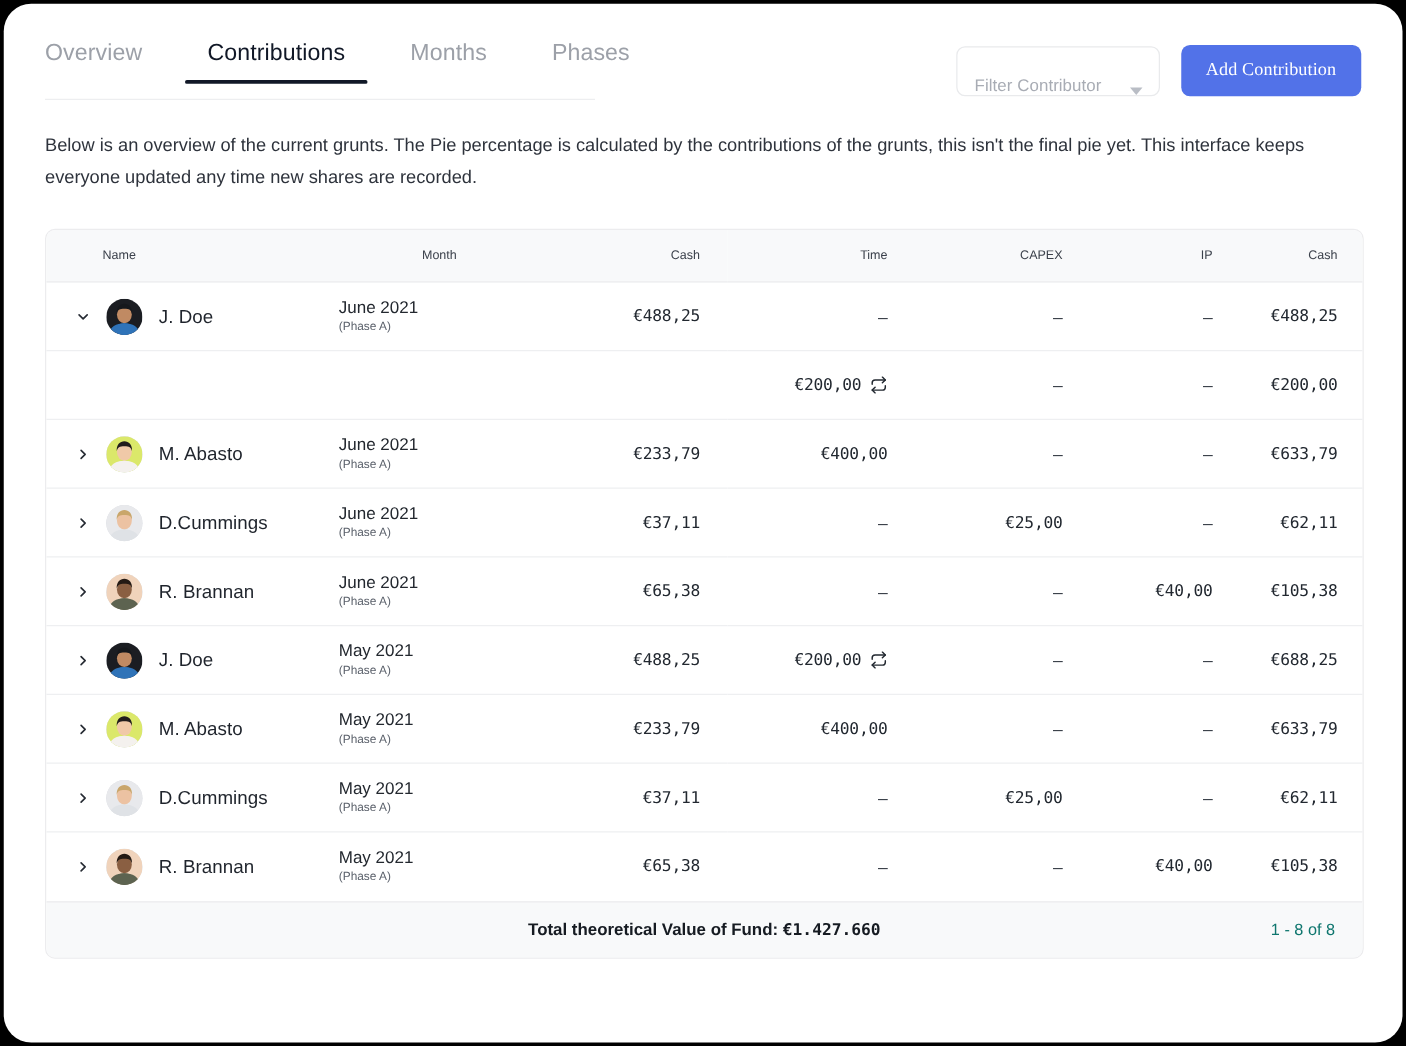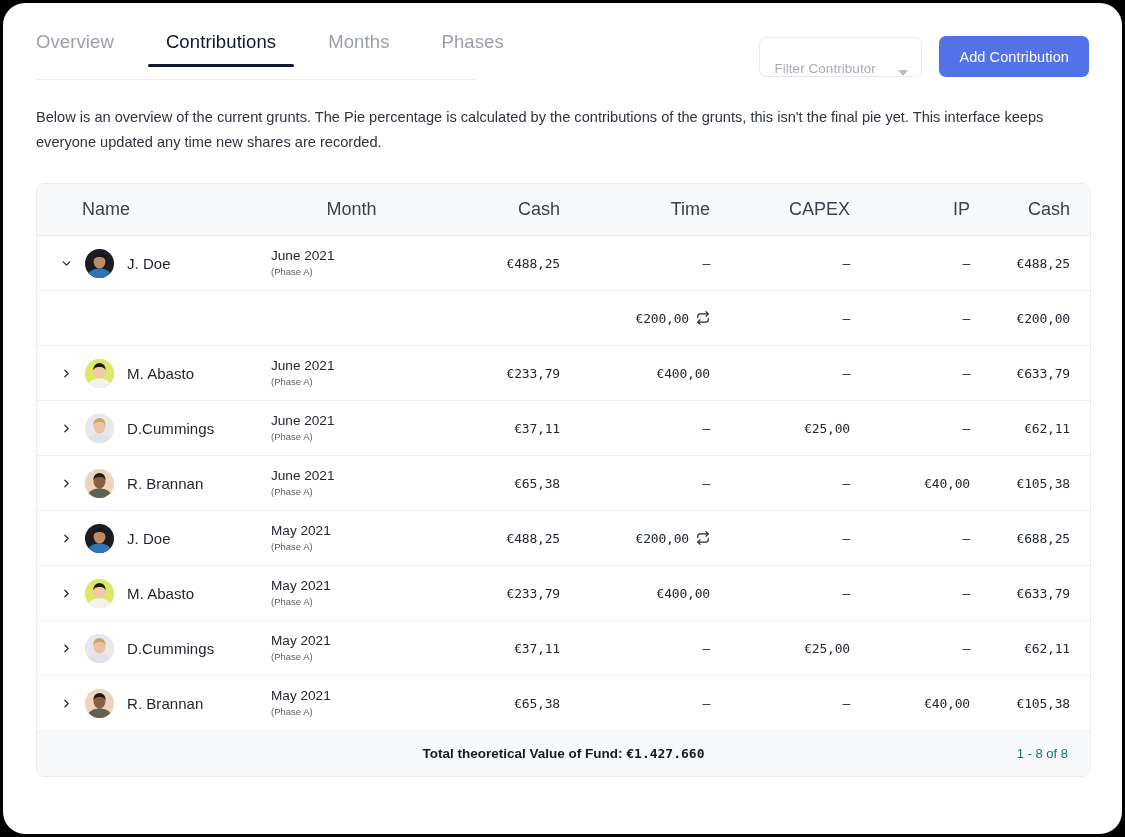--- a/index.html
+++ b/index.html
@@ -116,21 +116,21 @@
   }
 
   .btn-primary {
     height: 41px;
     padding: 0 20px;
     background: #5272e8;
     color: #ffffff;
     border: none;
     border-radius: 7px;
     font-size: 14.5px;
-    font-family: Liberation Sans, sans-serif;
+    font-family: Liberation Serif, serif;
     cursor: pointer;
     letter-spacing: 0.1px;
   }
 
   
   .description {
     margin: 24px 33px 0 33px;
     width: 1040px;
     font-size: 14.6px;
     line-height: 25px;
@@ -148,21 +148,21 @@
   }
 
   table.grid {
     width: 100%;
     border-collapse: collapse;
     table-layout: fixed;
   }
 
   table.grid thead th {
     background: #f8f9fa;
-    font-size: 18px;
+    font-size: 10px;
     font-weight: normal;
     color: #3b414b;
     padding: 15px 0;
     border-bottom: 1px solid #ececee;
   }
 
   
   col.c-name   { width: 215px; }
   col.c-month  { width: 180px; }
   col.c-cash   { width: 150px; }

